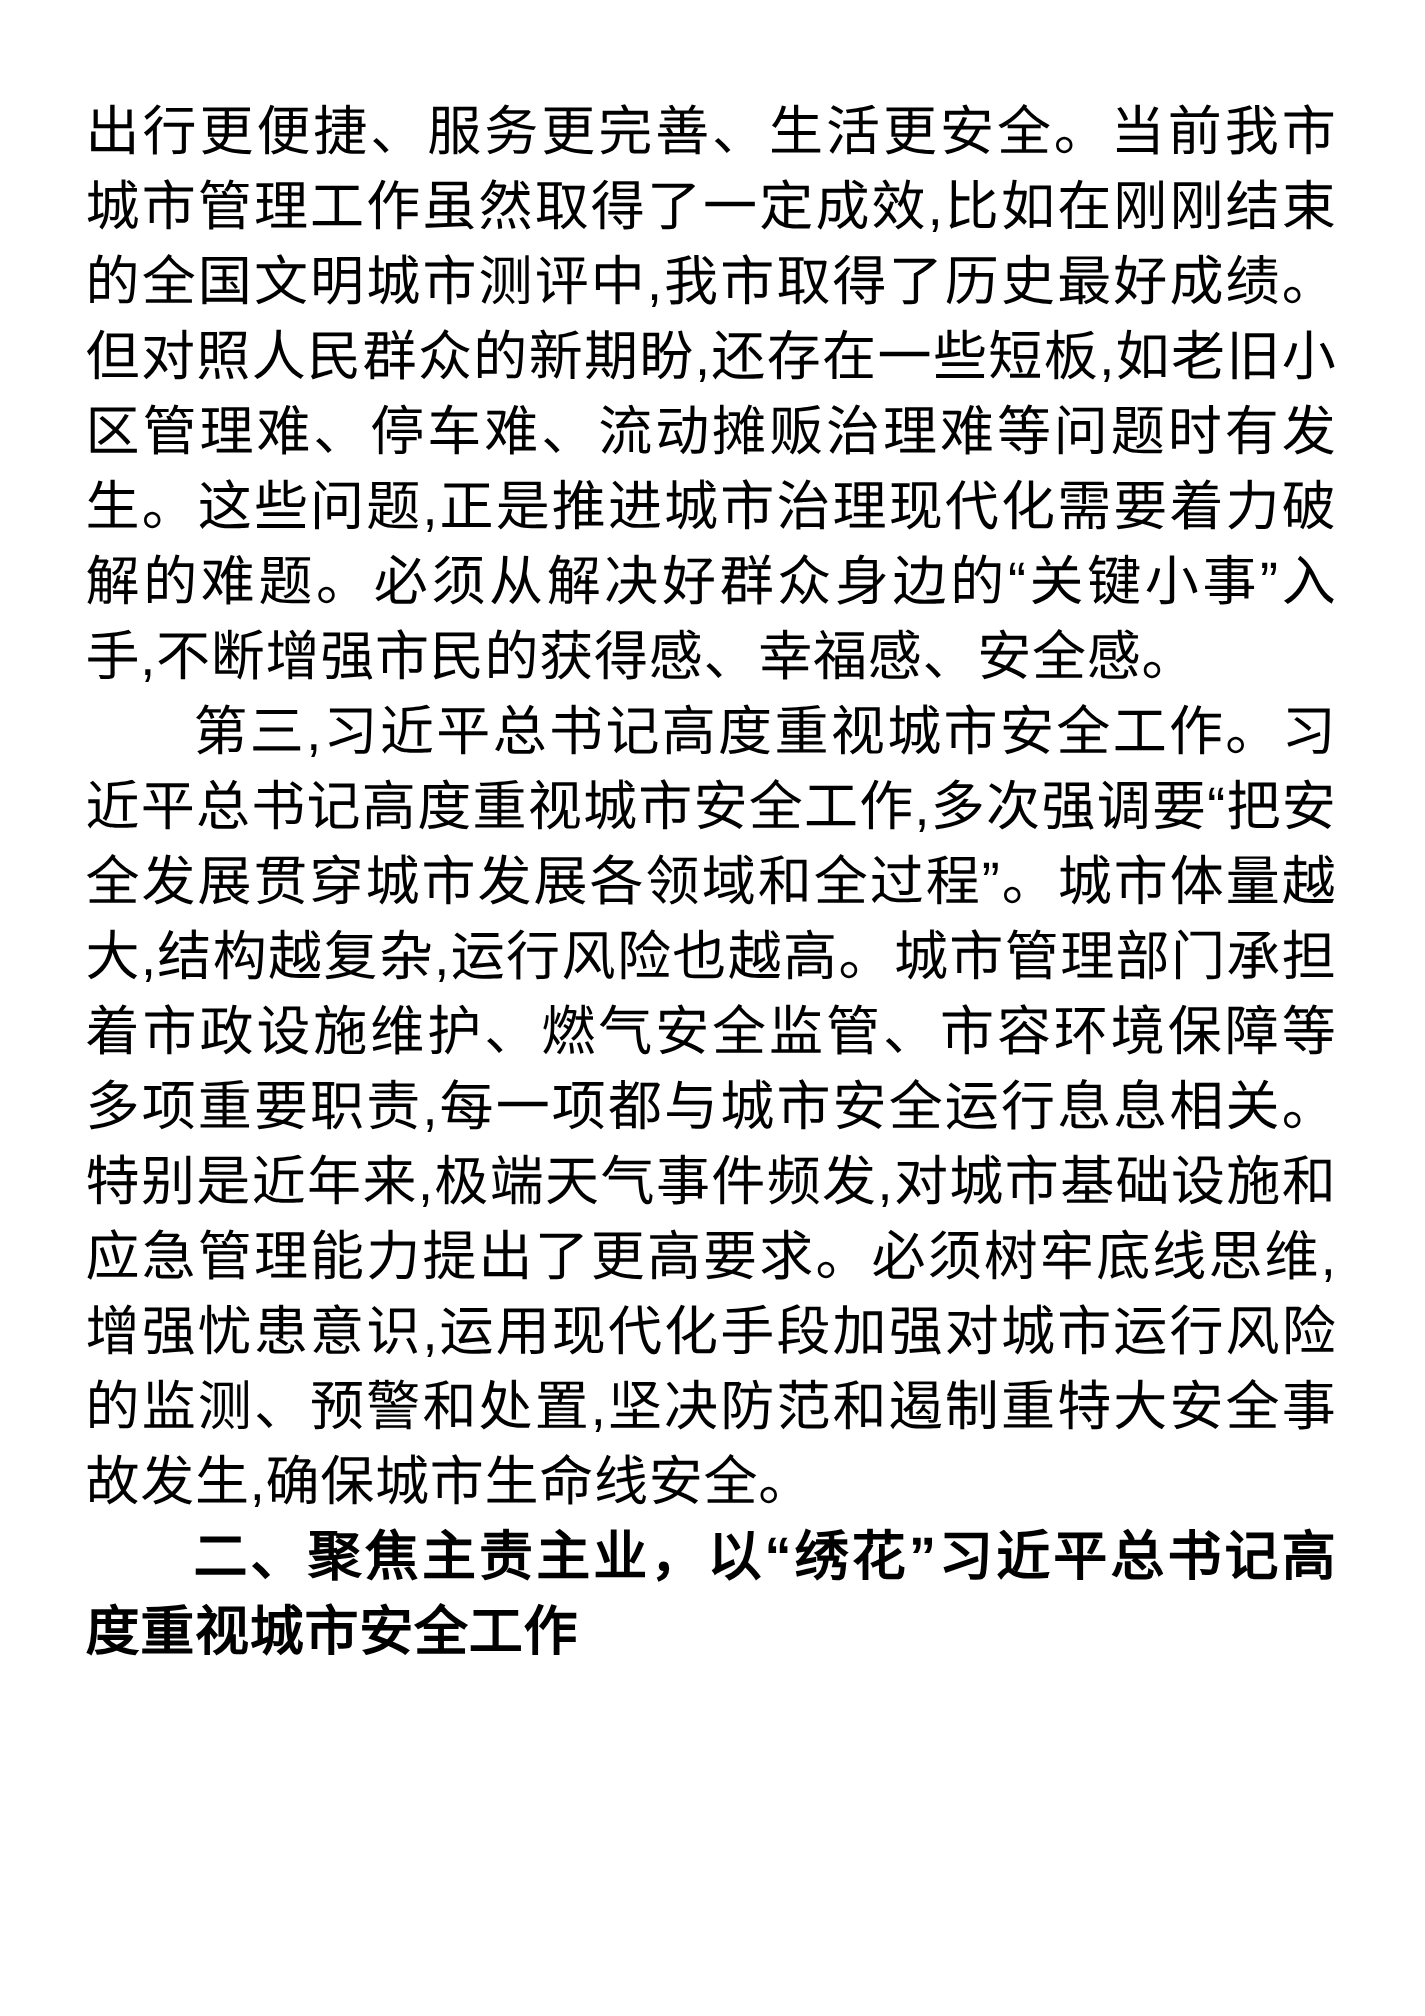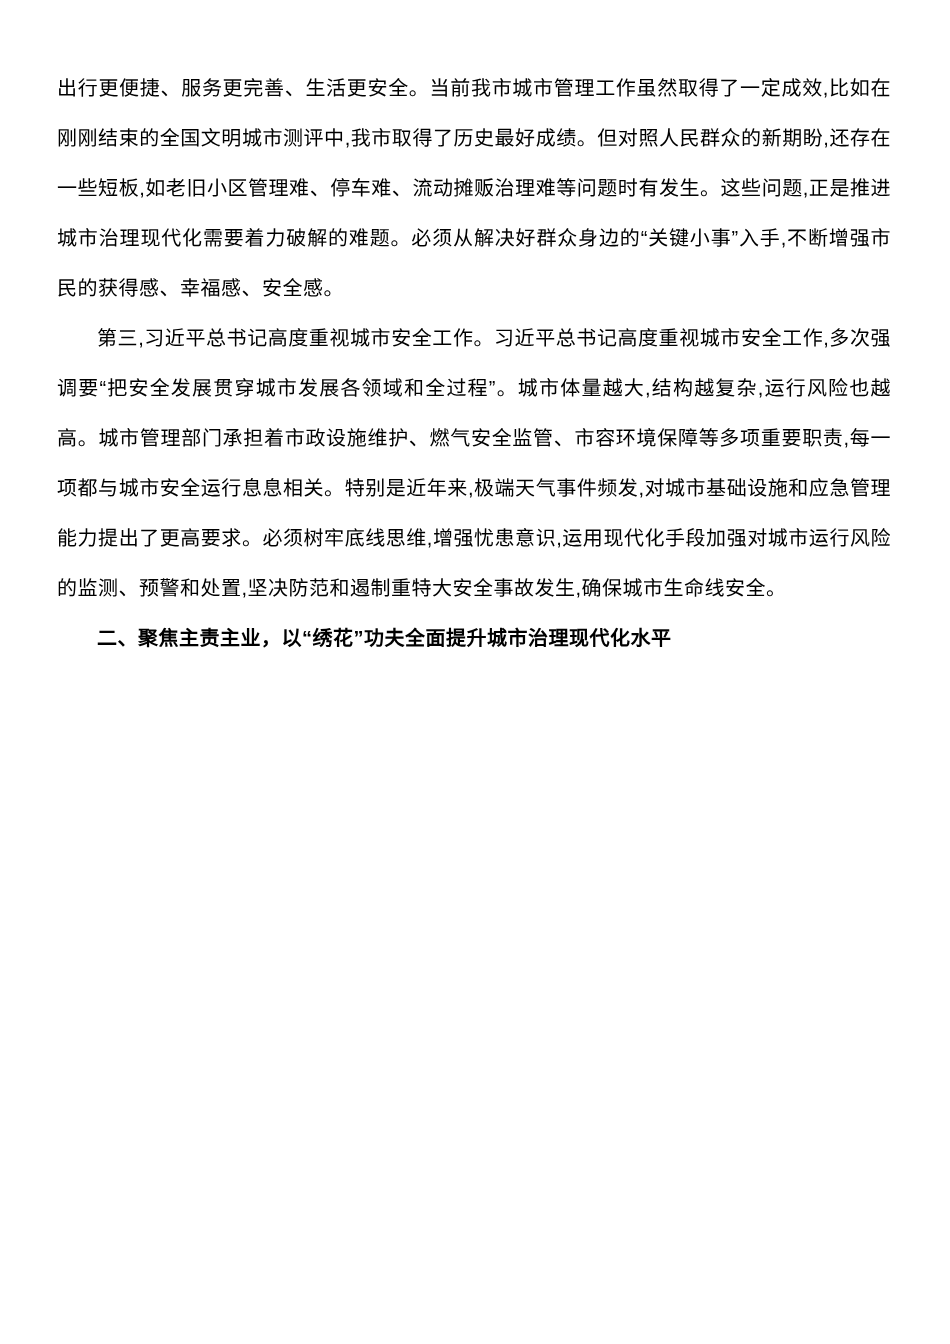--- a/index.html
+++ b/index.html
@@ -16,35 +16,35 @@
     box-sizing: border-box;
     width: 950px;
     height: 1344px;
     background: #ffffff;
     padding: 63px 59px 0 57px;
   }
   .para {
     margin: 0;
     padding: 0;
     font-family: "Liberation Sans", "DejaVu Sans", sans-serif;
-    font-size: 20px;
+    font-size: 36px;
     line-height: 50px;
     color: #000000;
     text-align: justify;
     text-justify: inter-ideograph;
     letter-spacing: 0.5px;
     word-break: break-all;
   }
   .indent {
     text-indent: 2em;
   }
   .heading {
     font-weight: 700;
   }
 </style>
 </head>
 <body>
 
 <div class="page">
   <p class="para">出行更便捷、服务更完善、生活更安全。当前我市城市管理工作虽然取得了一定成效,比如在刚刚结束的全国文明城市测评中,我市取得了历史最好成绩。但对照人民群众的新期盼,还存在一些短板,如老旧小区管理难、停车难、流动摊贩治理难等问题时有发生。这些问题,正是推进城市治理现代化需要着力破解的难题。必须从解决好群众身边的“关键小事”入手,不断增强市民的获得感、幸福感、安全感。</p>
   <p class="para indent">第三,习近平总书记高度重视城市安全工作。习近平总书记高度重视城市安全工作,多次强调要“把安全发展贯穿城市发展各领域和全过程”。城市体量越大,结构越复杂,运行风险也越高。城市管理部门承担着市政设施维护、燃气安全监管、市容环境保障等多项重要职责,每一项都与城市安全运行息息相关。特别是近年来,极端天气事件频发,对城市基础设施和应急管理能力提出了更高要求。必须树牢底线思维,增强忧患意识,运用现代化手段加强对城市运行风险的监测、预警和处置,坚决防范和遏制重特大安全事故发生,确保城市生命线安全。</p>
-  <p class="para indent heading">二、聚焦主责主业，以“绣花”功夫全面提升城市治理现代化水平</p>
+  <p class="para indent heading">二、聚焦主责主业，以“绣花”习近平总书记高度重视城市安全工作</p>
 </div>
 
 </body></html>

